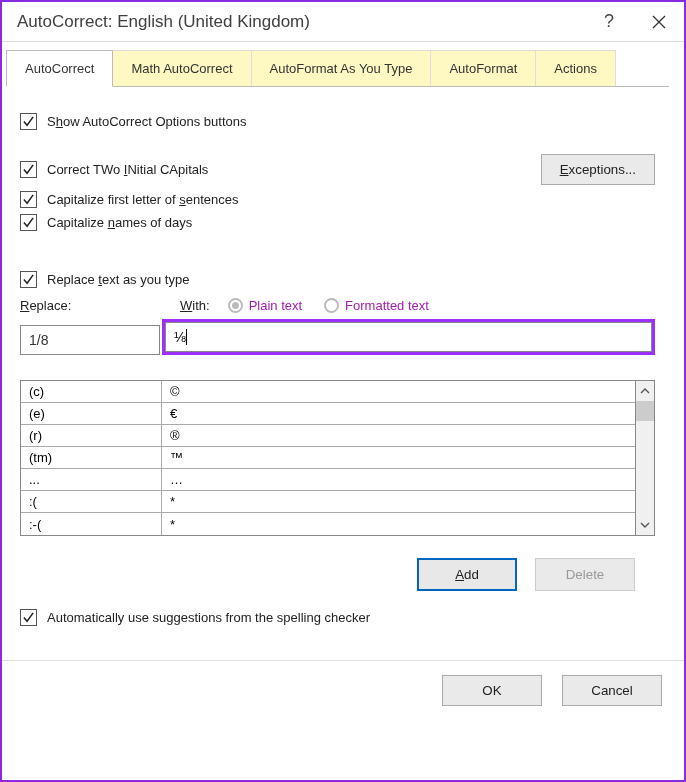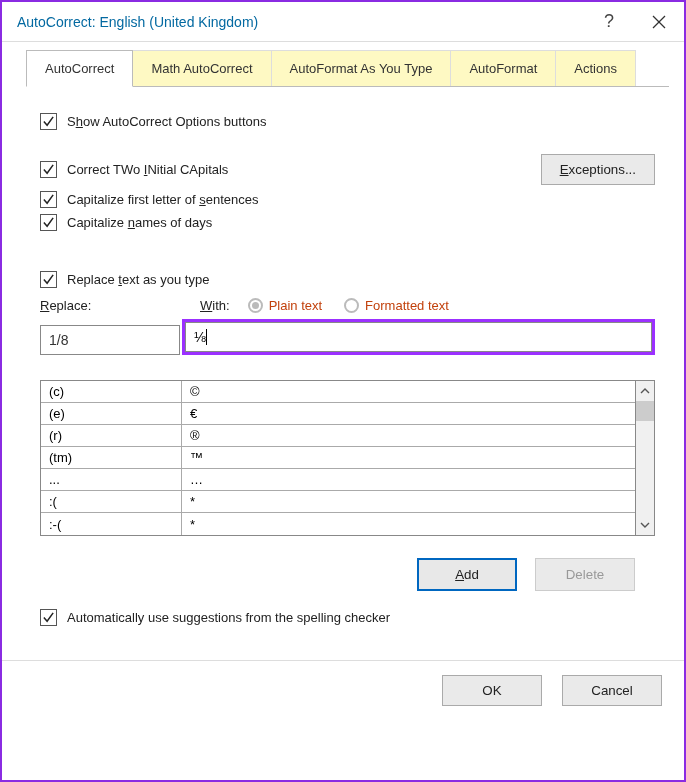--- a/index.html
+++ b/index.html
@@ -11,26 +11,26 @@
       height: 782px;
       border: 2px solid #8a2be2;
     }
     .titlebar {
       display: flex;
       align-items: center;
       height: 40px;
       padding: 0 0 0 15px;
       border-bottom: 1px solid #ddd;
     }
-    .title { font-size: 14px; flex: 1; color: #0369a1; }
+    .title { font-size: 17px; flex: 1; color: #404040; }
     .titlebar-btn { width: 50px; height: 40px; display: flex; align-items: center; justify-content: center; font-size: 16px; color: #444; cursor: default; }
     .titlebar-btn.close svg { width: 14px; height: 14px; }
     .titlebar-btn.help { font-size: 18px; font-weight: 400; }
 
-    .content { padding: 8px 15px 0 24px; }
+    .content { padding: 8px 15px 0 4px; }
     .tabs { display: flex; border-bottom: 1px solid #bbb; }
     .tab {
       padding: 10px 18px;
       border: 1px solid transparent;
       border-bottom: none;
       color: #333;
       background: #fef9c3;
       border: 1px solid #ddd;
       border-bottom: none;
       margin-right: -1px;
@@ -63,21 +63,21 @@
 
     .section-gap { height: 28px; }
 
     .replace-row { display: flex; gap: 20px; align-items: center; margin-top: 10px; }
     .col-replace { width: 140px; }
     .col-with { flex: 1; display: flex; align-items: center; gap: 18px; }
     .lbl { color: #222; }
     .radio-group { display: flex; gap: 22px; align-items: center; }
     .radio { width: 15px; height: 15px; border-radius: 50%; border: 2px solid #bbb; display: inline-flex; align-items: center; justify-content: center; margin-right: 6px; }
     .radio.sel .radio-dot { width: 7px; height: 7px; border-radius: 50%; background: #bbb; }
-    .radio-label { color: #c2410c; display: flex; align-items: center; }
+    .radio-label { color: #a21caf; display: flex; align-items: center; }
 
     .inputs-row { display: flex; gap: 2px; margin-top: 6px; align-items: flex-end; }
     .text-input {
       border: 1px solid #888;
       padding: 6px 8px;
       font-size: 14px;
       color: #333;
       background: #fff;
       height: 30px;
     }

